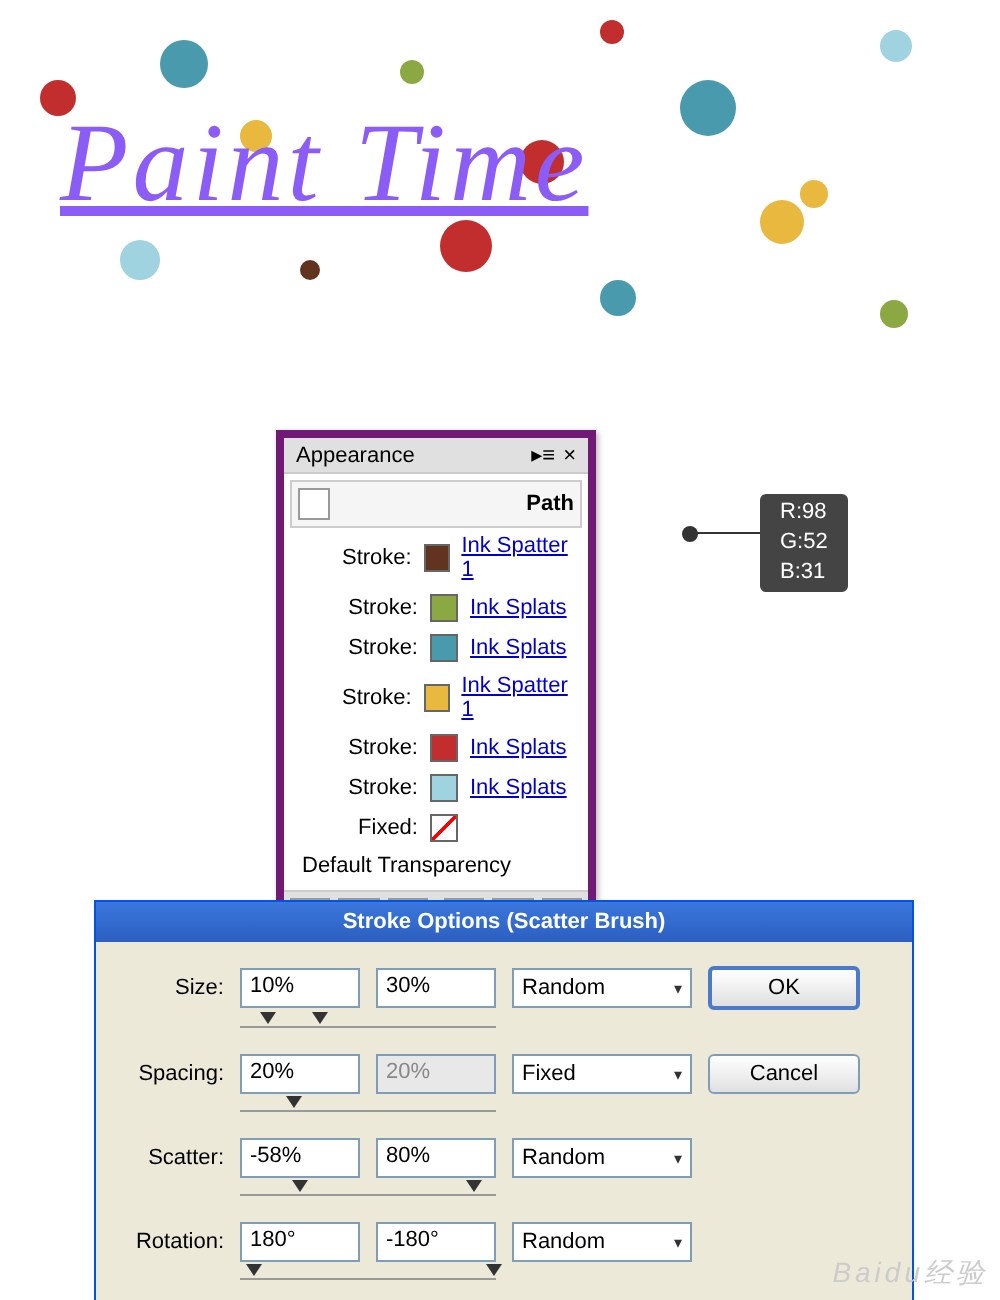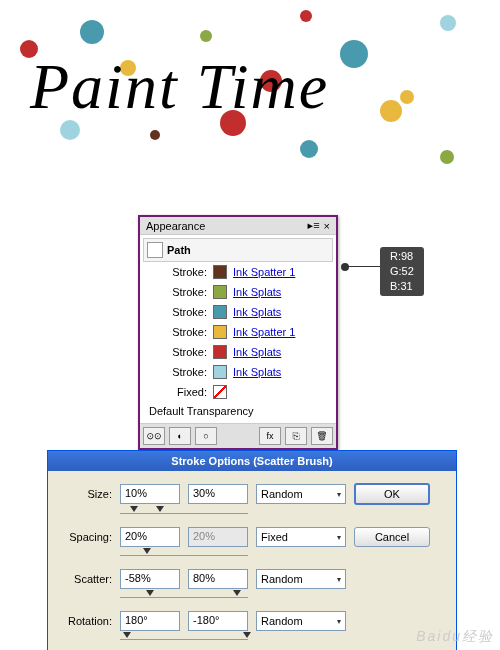--- a/index.html
+++ b/index.html
@@ -1,26 +1,26 @@
 <!DOCTYPE html>
 <html><head>
 <meta charset="utf-8">
 <style>
 * { box-sizing: border-box; margin: 0; padding: 0; font-family: Tahoma, Arial, sans-serif; font-size: 11px; }
 body { background: #fff; width: 500px; height: 650px; position: relative; }
 
 .artwork { width: 100%; height: 180px; position: relative; overflow: hidden; }
 .splat { position: absolute; border-radius: 50%; }
-.script-text { position: absolute; top: 50px; left: 30px; font-family: cursive; font-size: 64px; color: #000000; font-style: italic; letter-spacing: 2px; }
-
-.appearance-panel { position: absolute; top: 215px; left: 138px; width: 200px; background: #22c55e; border: 2px solid #701a75; box-shadow: 1px 1px 3px rgba(0,0,0,0.3); }
+.script-text { position: absolute; top: 50px; left: 30px; font-family: cursive; font-size: 56px; color: #8b5cf6; font-style: italic; letter-spacing: 2px; text-decoration: underline; }
+
+.appearance-panel { position: absolute; top: 215px; left: 138px; width: 160px; background: #22c55e; border: 4px solid #701a75; box-shadow: 1px 1px 3px rgba(0,0,0,0.3); }
 .panel-header { display: flex; align-items: center; padding: 2px 6px; background: #e0e0e0; border-bottom: 1px solid #ccc; }
 .panel-title { flex: 1; }
 .panel-body { background: #fff; padding: 3px; }
-.path-header { display: flex; align-items: center; padding: 3px; background: #f5f5f5; border: 1px solid #ccc; }
+.path-header { display: flex; align-items: center; padding: 3px; background: #f5f5f5; border: 1px solid #ccc; justify-content: space-between; }
 .path-icon { width: 16px; height: 16px; border: 1px solid #999; margin-right: 4px; background: #fff; }
 .appearance-row { display: flex; align-items: center; padding: 3px 4px 3px 26px; gap: 6px; }
 .row-label { width: 38px; text-align: right; }
 .swatch { width: 14px; height: 14px; border: 1px solid #666; }
 .link-text { color: #0000cc; text-decoration: underline; cursor: pointer; }
 .callout-dot { position: absolute; width: 8px; height: 8px; border-radius: 50%; background: #333; top: 263px; left: 341px; }
 .callout-line { position: absolute; top: 266px; left: 345px; width: 40px; height: 1px; background: #333; }
 .rgb-box { position: absolute; top: 247px; left: 380px; background: #444; color: #fff; padding: 2px 10px; border-radius: 3px; line-height: 15px; font-family: monospace; font-size: 11px; }
 .panel-footer { display: flex; padding: 3px; gap: 4px; border-top: 1px solid #ccc; background: #e0e0e0; }
 .footer-btn { width: 22px; height: 18px; background: #f0f0f0; border: 1px solid #999; cursor: pointer; font-size: 9px; display: flex; align-items: center; justify-content: center; }

